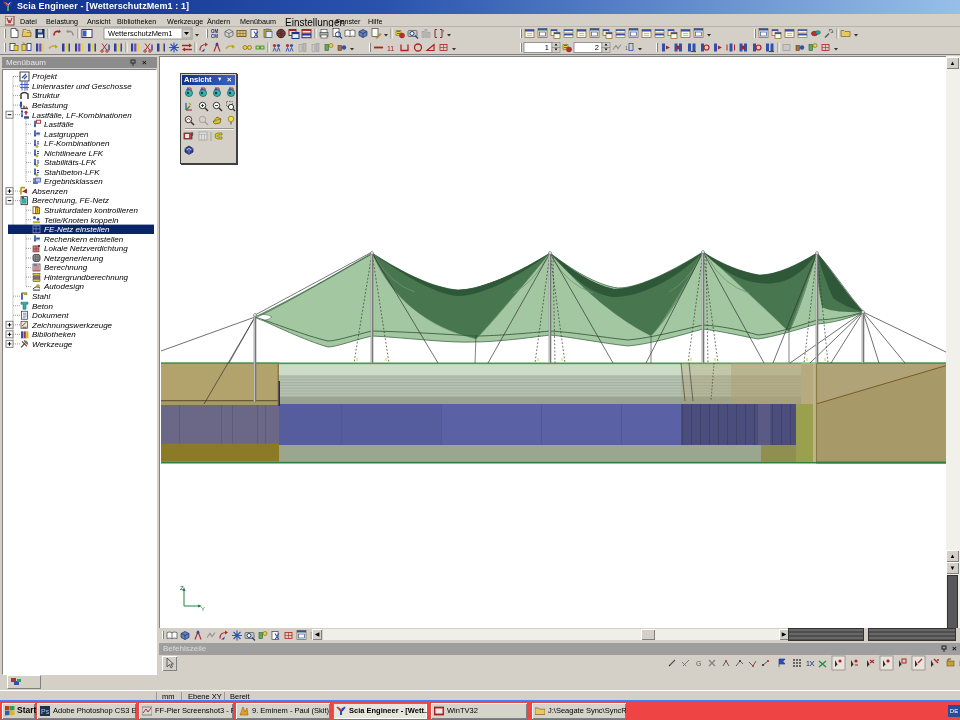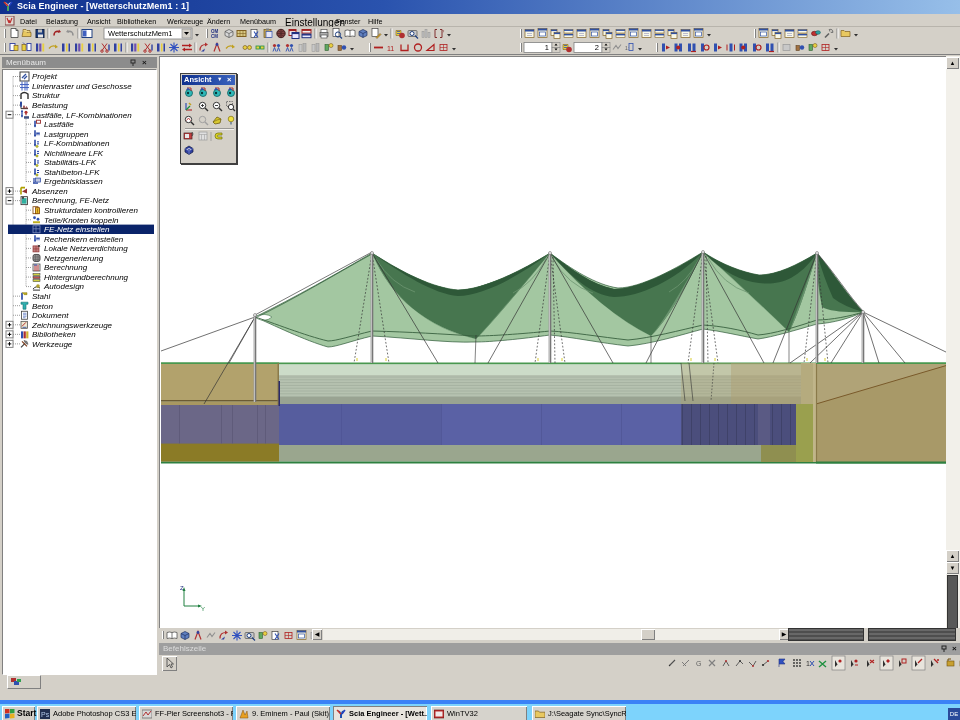--- a/index.html
+++ b/index.html
@@ -1189,22 +1189,30 @@
           <rect x="1" y="3" width="7" height="5" fill="#c8a030" stroke="#705010" stroke-width="0.6"></rect>
           <path d="M2 3 L2 1 L5 1" stroke="#705010" fill="none"></path>
         </g>
         <g transform="translate(800,3)">
           <rect x="1" y="3" width="7" height="5" fill="#d8c040" stroke="#705010" stroke-width="0.6"></rect>
           <rect x="3" y="0.5" width="3" height="3" fill="#e8e8e8" stroke="#705010" stroke-width="0.5"></rect>
         </g>
       </svg>
     </div>
 
+<div class="abs" style="left:0;top:690px;width:960px;height:10px;background:#d4d0c8;border-top:1px solid #fff;font-size:7.5px;color:#000;">
+  <span class="abs" style="left:162px;top:1px;">mm</span>
+  <span class="abs" style="left:188px;top:1px;">Ebene XY</span>
+  <span class="abs" style="left:230px;top:1px;">Bereit</span>
+  <div class="abs" style="left:156px;top:1px;width:1px;height:8px;background:#9a9a9a;"></div>
+  <div class="abs" style="left:181px;top:1px;width:1px;height:8px;background:#9a9a9a;"></div>
+  <div class="abs" style="left:224px;top:1px;width:1px;height:8px;background:#9a9a9a;"></div>
+</div>
 
-<div class="abs" id="taskbar" style="left:0;top:700px;width:960px;height:20px;background:#7dd3fc;border-top:4px solid #3b82f6;">
+<div class="abs" id="taskbar" style="left:0;top:700px;width:960px;height:20px;background:#ef4444;border-top:1px solid #3b82f6;">
       <div class="abs btn" style="left:2px;top:2px;width:33px;height:16px;">
         <svg class="abs" style="left:3px;top:3px" width="10" height="10" viewBox="0 0 10 10">
           <rect x="0" y="0" width="4.5" height="4.5" fill="#d03020" transform="skewY(-6)"></rect>
           <rect x="5" y="0" width="4.5" height="4.5" fill="#30a040" transform="skewY(-6) translate(0,0.5)"></rect>
           <rect x="0" y="5" width="4.5" height="4.5" fill="#2060c0" transform="skewY(-6)"></rect>
           <rect x="5" y="5" width="4.5" height="4.5" fill="#e8b020" transform="skewY(-6) translate(0,0.5)"></rect>
         </svg>
         <span class="abs" style="left:15px;top:2px;font-size:8.5px;font-weight:bold;">Start</span>
       </div>
       <div class="abs" style="left:37px;top:2px;width:99px;height:16px;background:#d6d3cc;box-shadow:inset 1px 1px 0 #fff, inset -1px -1px 0 #808080;overflow:hidden;white-space:nowrap;">

